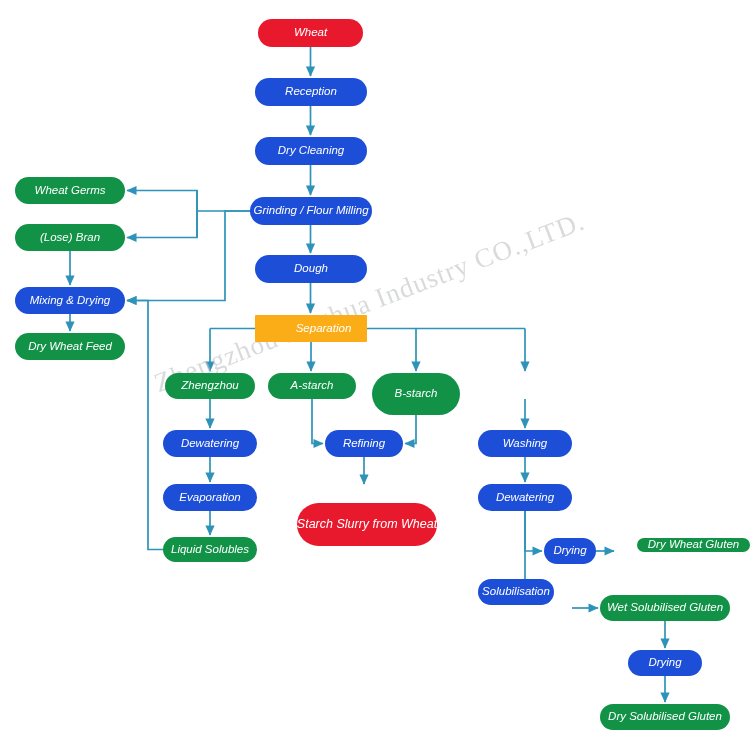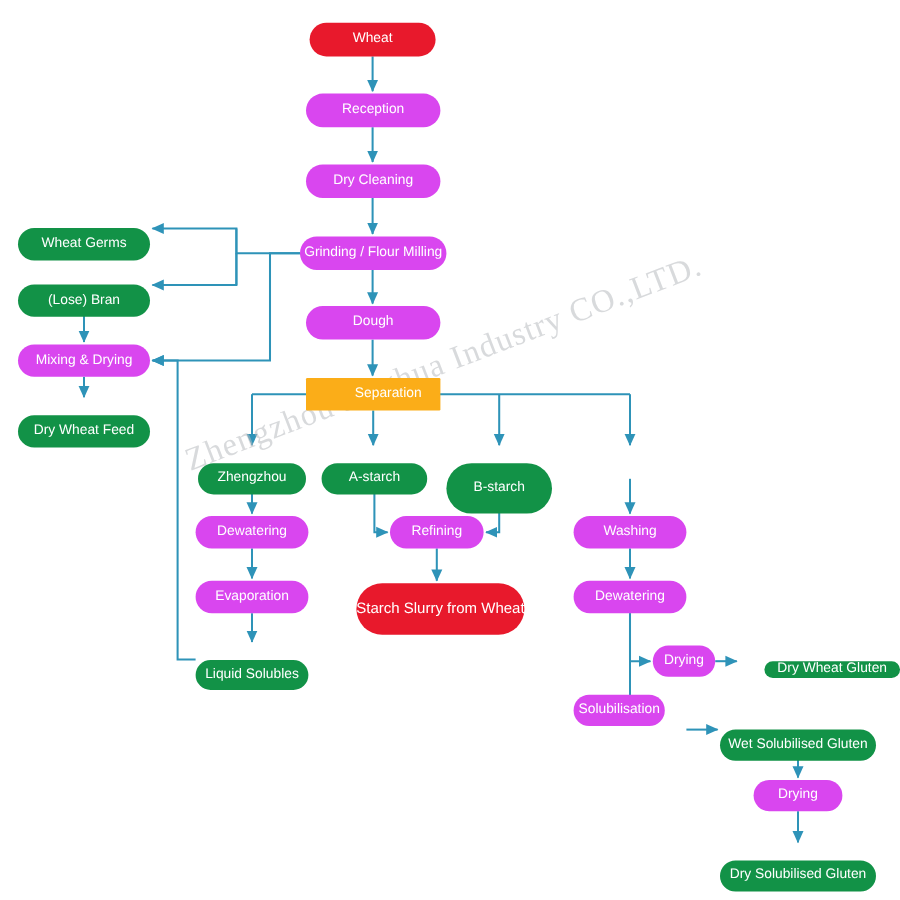--- a/index.html
+++ b/index.html
@@ -41,32 +41,33 @@
     position:absolute;
     box-sizing:border-box;
     display:flex;align-items:center;justify-content:center;
     text-align:left;
     color:#ffffff;
     font-size:11.5px;
     line-height:1.15;
     z-index:4;
     padding:0 4px;
     white-space:nowrap;
+    font-style:italic;
   }
   .node.terminal{
     border-radius:999px;
   }
   .node.process{
     border-radius:1px;
   }
   .node.red{background:#e8192c;}
-  .node.green{background:#129247;margin-top:13px;}
-  .node.navy{background:#d946ef;border-radius:14px;}
+  .node.green{background:#129247;}
+  .node.navy{background:#1d4ed8;border-radius:14px;}
   .node.orange{background:#fbad18;padding-left:29px;}
-  .node.big{font-size:12.5px;}
+  .node.big{font-size:12.5px;margin-top:17px;}
 </style>
 </head>
 <body>
 
 <div id="stage">
 
   <svg id="wires" viewBox="0 0 750 750" width="750" height="750">
     <defs>
       <marker id="ar" markerWidth="7" markerHeight="7" refX="5.6" refY="3" orient="auto" markerUnits="strokeWidth">
         <path d="M0,0.3 L6,3 L0,5.7 z" fill="#2e93b8"></path>

